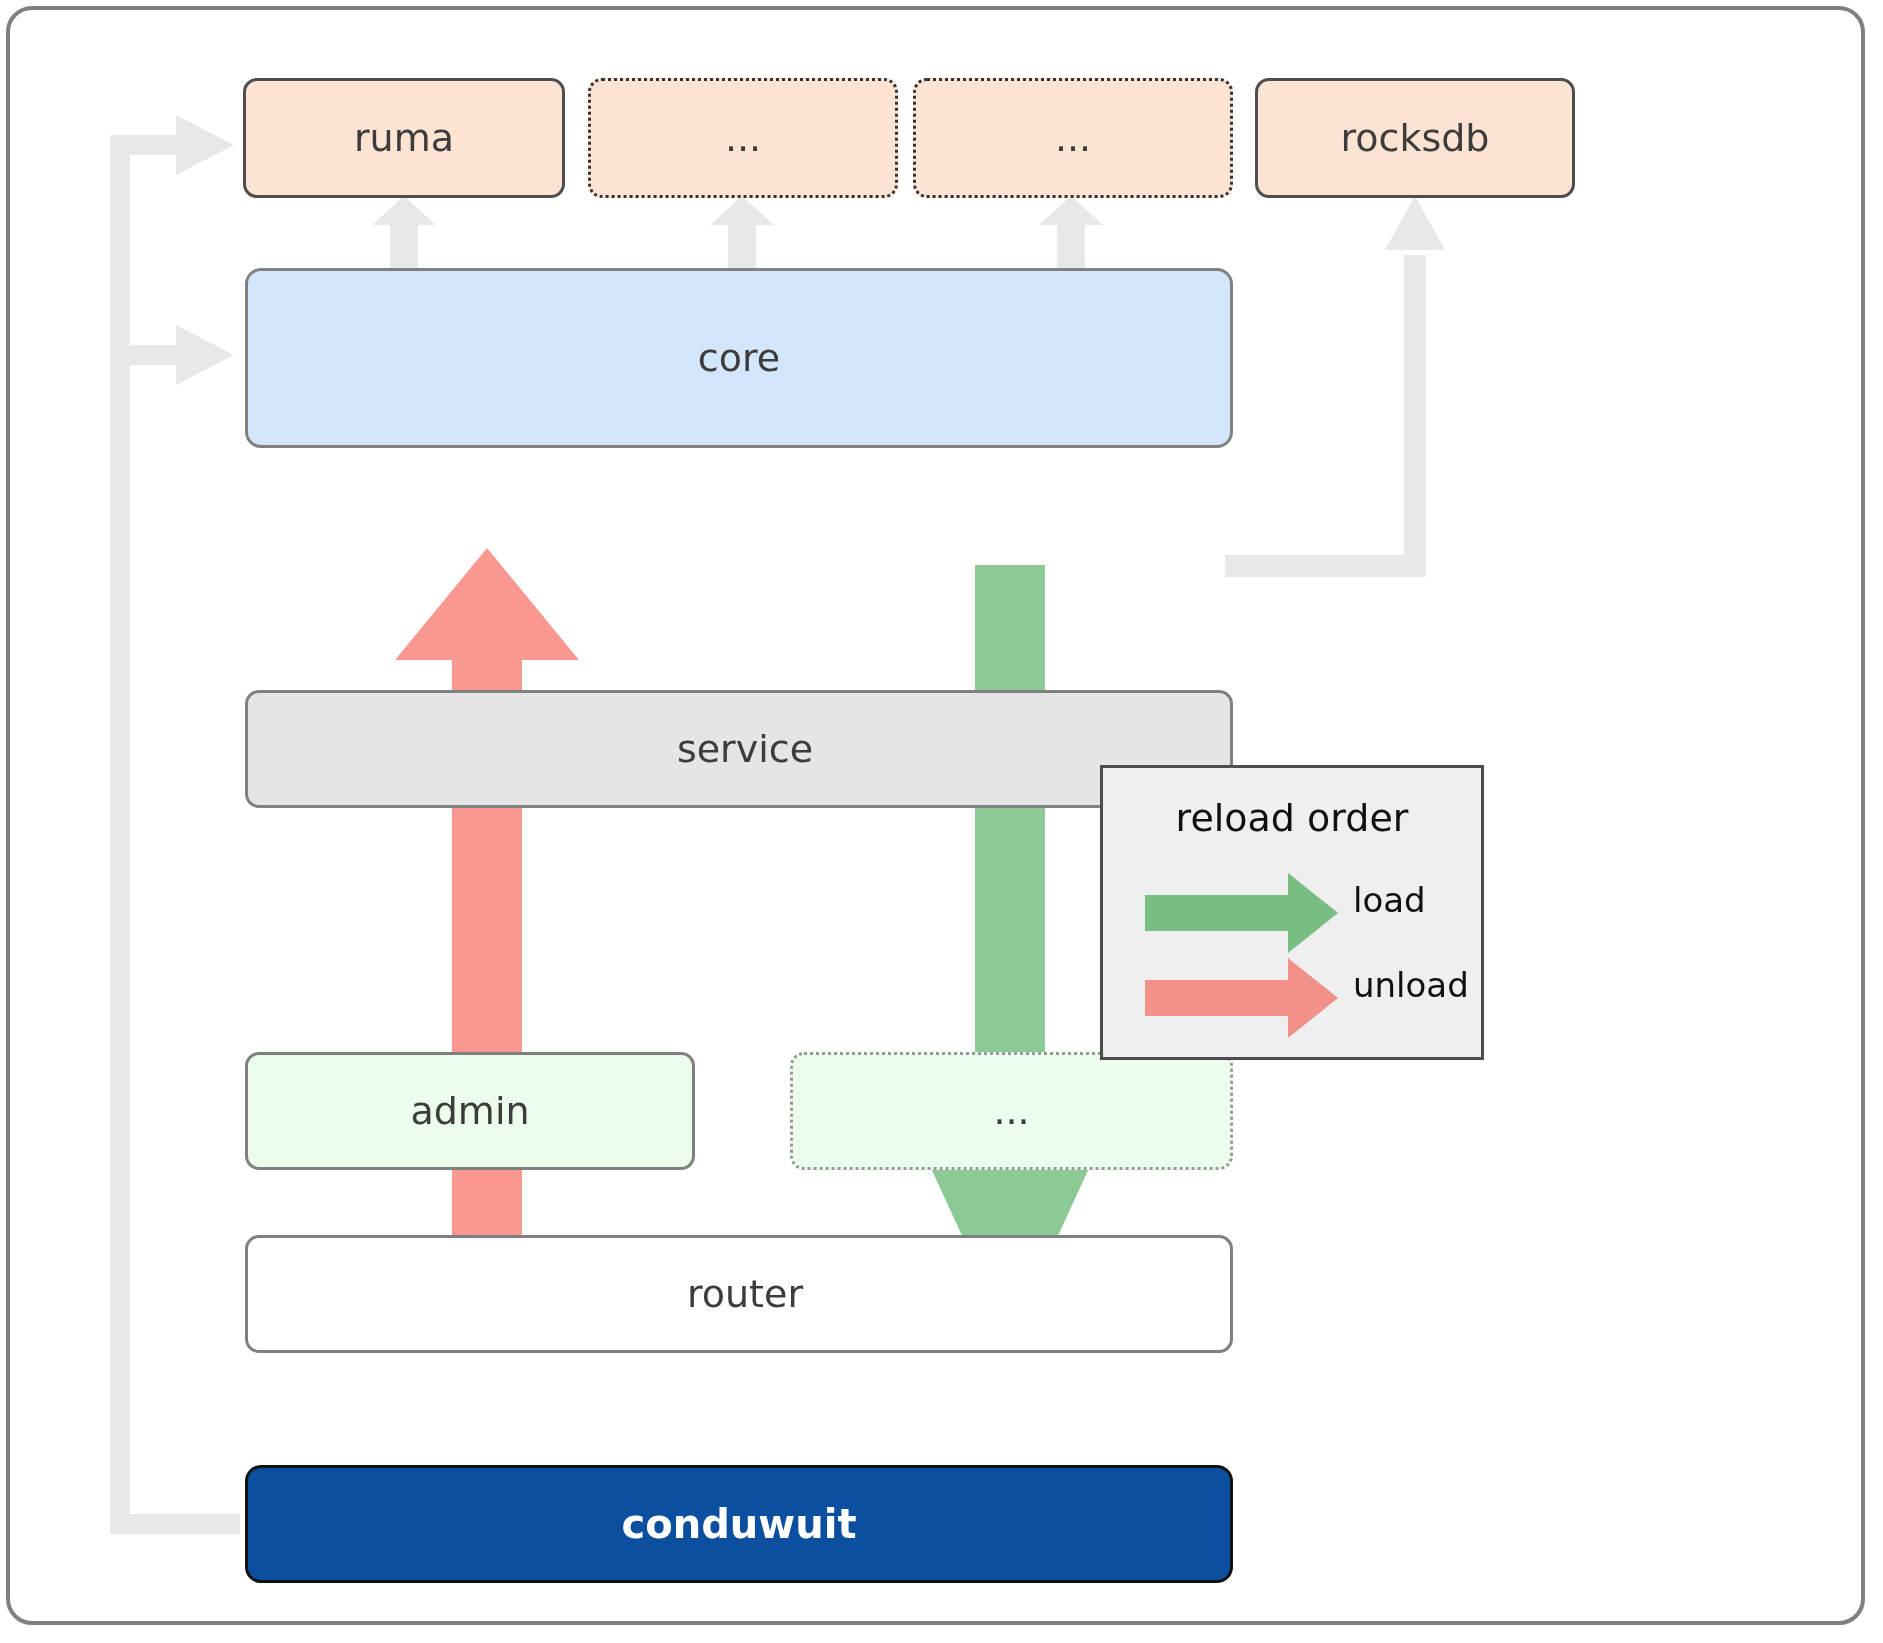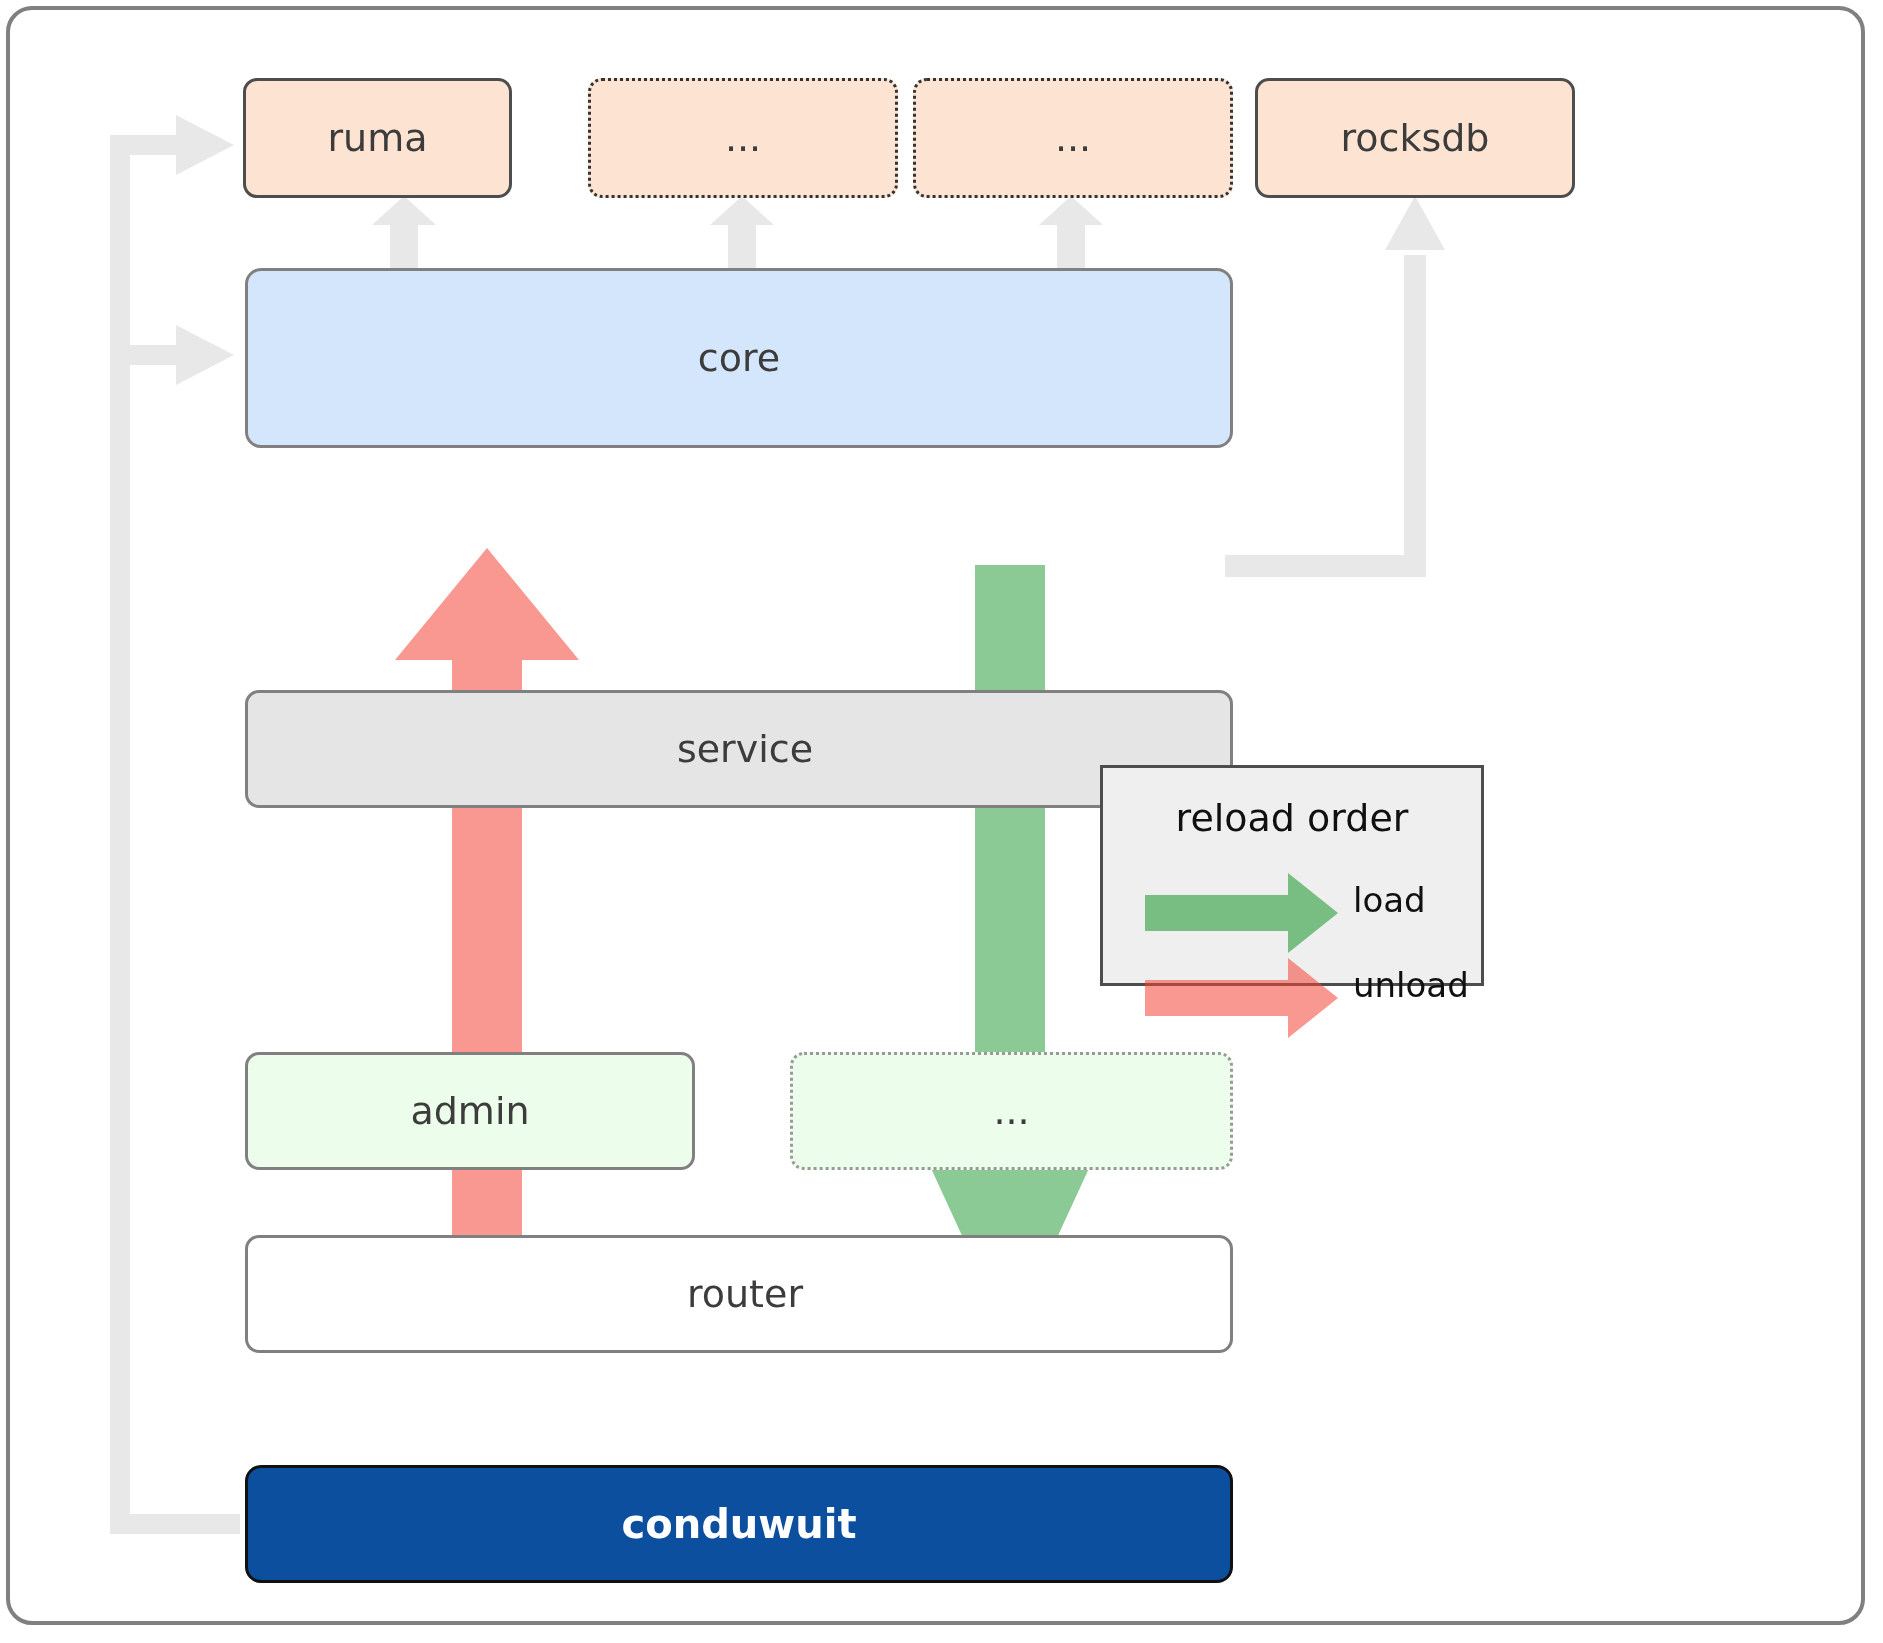--- a/index.html
+++ b/index.html
@@ -50,21 +50,21 @@
     background:#0b4f9e;
     border:3px solid #111111;
     color:#ffffff;
     font-weight:bold;
     font-size:40px;
     border-radius:16px;
   }
   .legend{
     position:absolute;
     left:1100px;top:765px;
-    width:384px;height:221px;
+    width:384px;height:295px;
     background:#efefef;
     border:3px solid #4d4d4d;
     box-sizing:border-box;
   }
   .legend-title{
     position:absolute;left:0;top:28px;width:100%;
     text-align:center;
     font-size:38px;color:#101010;
   }
   .legend-label{
@@ -113,21 +113,21 @@
 
     <g>
       <polygon points="452,1318 452,660 395,660 487,548 579,660 522,660 522,1318" fill="#f44336" fill-opacity="0.55"></polygon>
     </g>
 
     <g>
       <polygon points="975,565 975,1140 918,1140 1010,1340 1102,1140 1045,1140 1045,565" fill="#2e9e3e" fill-opacity="0.55"></polygon>
     </g>
   </svg>
 
-  <div class="node top-solid" style="left:243px;top:78px;width:269px;height:120px;">
+  <div class="node top-solid" style="left:243px;top:78px;width:322px;height:120px;">
     <span>ruma</span>
   </div>
 
   <div class="node top-dotted" style="left:588px;top:78px;width:310px;height:120px;">
     <span>...</span>
   </div>
 
   <div class="node top-dotted" style="left:913px;top:78px;width:320px;height:120px;">
     <span>...</span>
   </div>

